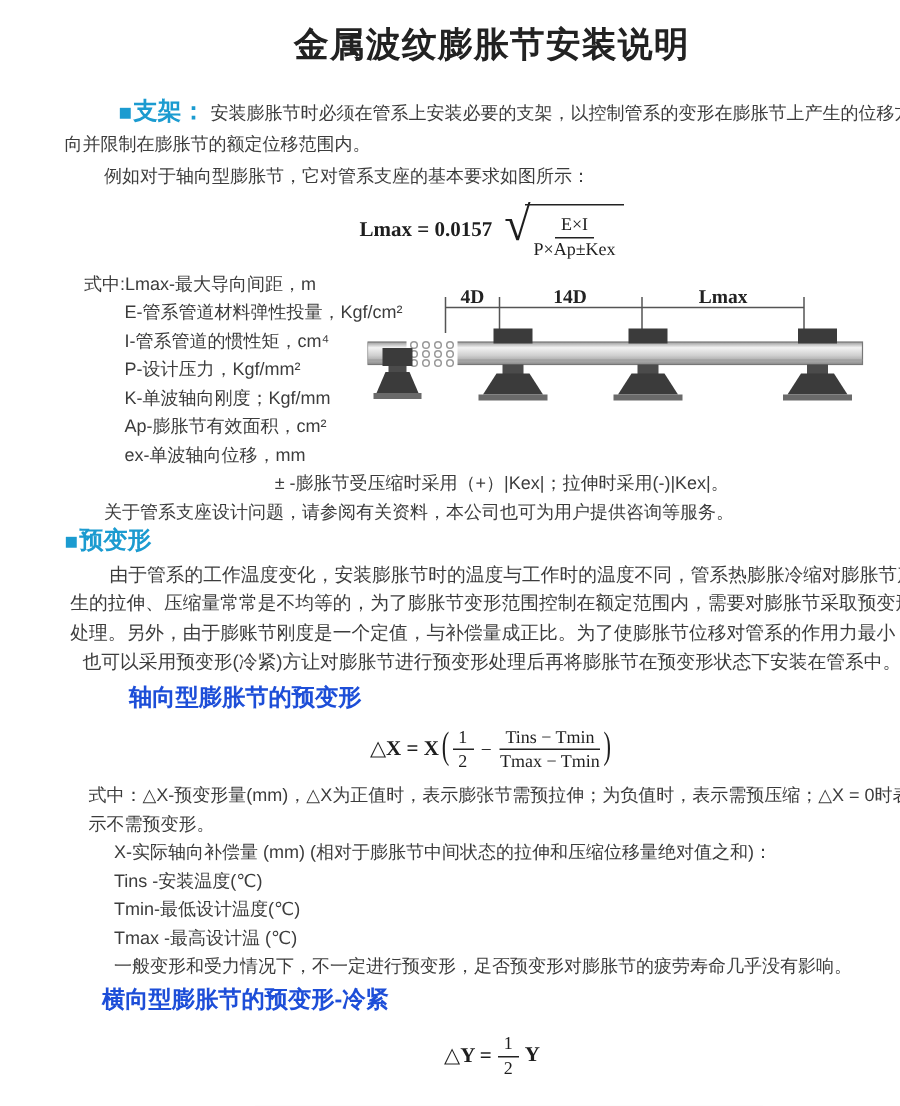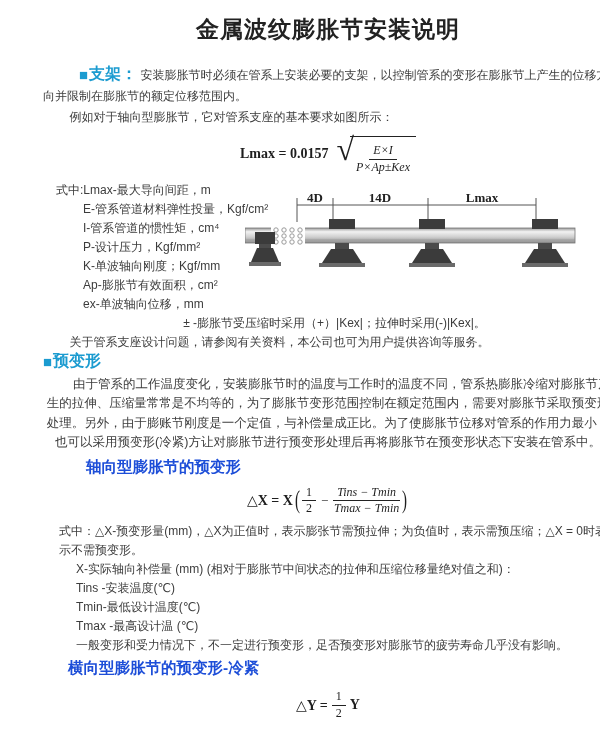--- a/index.html
+++ b/index.html
@@ -27,21 +27,21 @@
     font-family:"Liberation Serif","DejaVu Serif",serif;color:#1e1e1e;
     margin:6px 0;
   }
   .f-lhs,.f-rhs{font-weight:bold;font-size:14px;}
   .sqrt{display:inline-flex;align-items:flex-start;margin-left:8px;}
   .radical{font-size:32px;line-height:30px;font-weight:400;}
   .underbar{border-top:1.6px solid #222;margin-left:-4px;padding:3px 6px 0 6px;margin-top:2px;}
   .frac{display:inline-flex;flex-direction:column;align-items:center;font-size:12px;text-align:center;}
   .frac .num{border-bottom:1px solid #222;padding:0 4px 1px 4px;line-height:1.15;}
   .frac .den{padding-top:1px;line-height:1.15;}
-  .ital{font-style:italic;}
+  .ital{}
   .paren{font-size:15px;transform:scaleY(1.7);display:inline-block;margin:0 2px;font-weight:400;}
   .op{margin:0 5px;font-size:13px;}
   .formula-dx{margin:9px 0 6px 0;}
   .formula-dy{margin:12px 0 10px 0;}
   .formula-dy .f-rhs{margin-left:4px;}
 
   
   .defs{list-style:none;margin:2px 0 0 0;padding:0;font-size:12px;line-height:19px;}
   .defs li{white-space:nowrap;}
   .defs .lead-line{margin-left:13px;}

